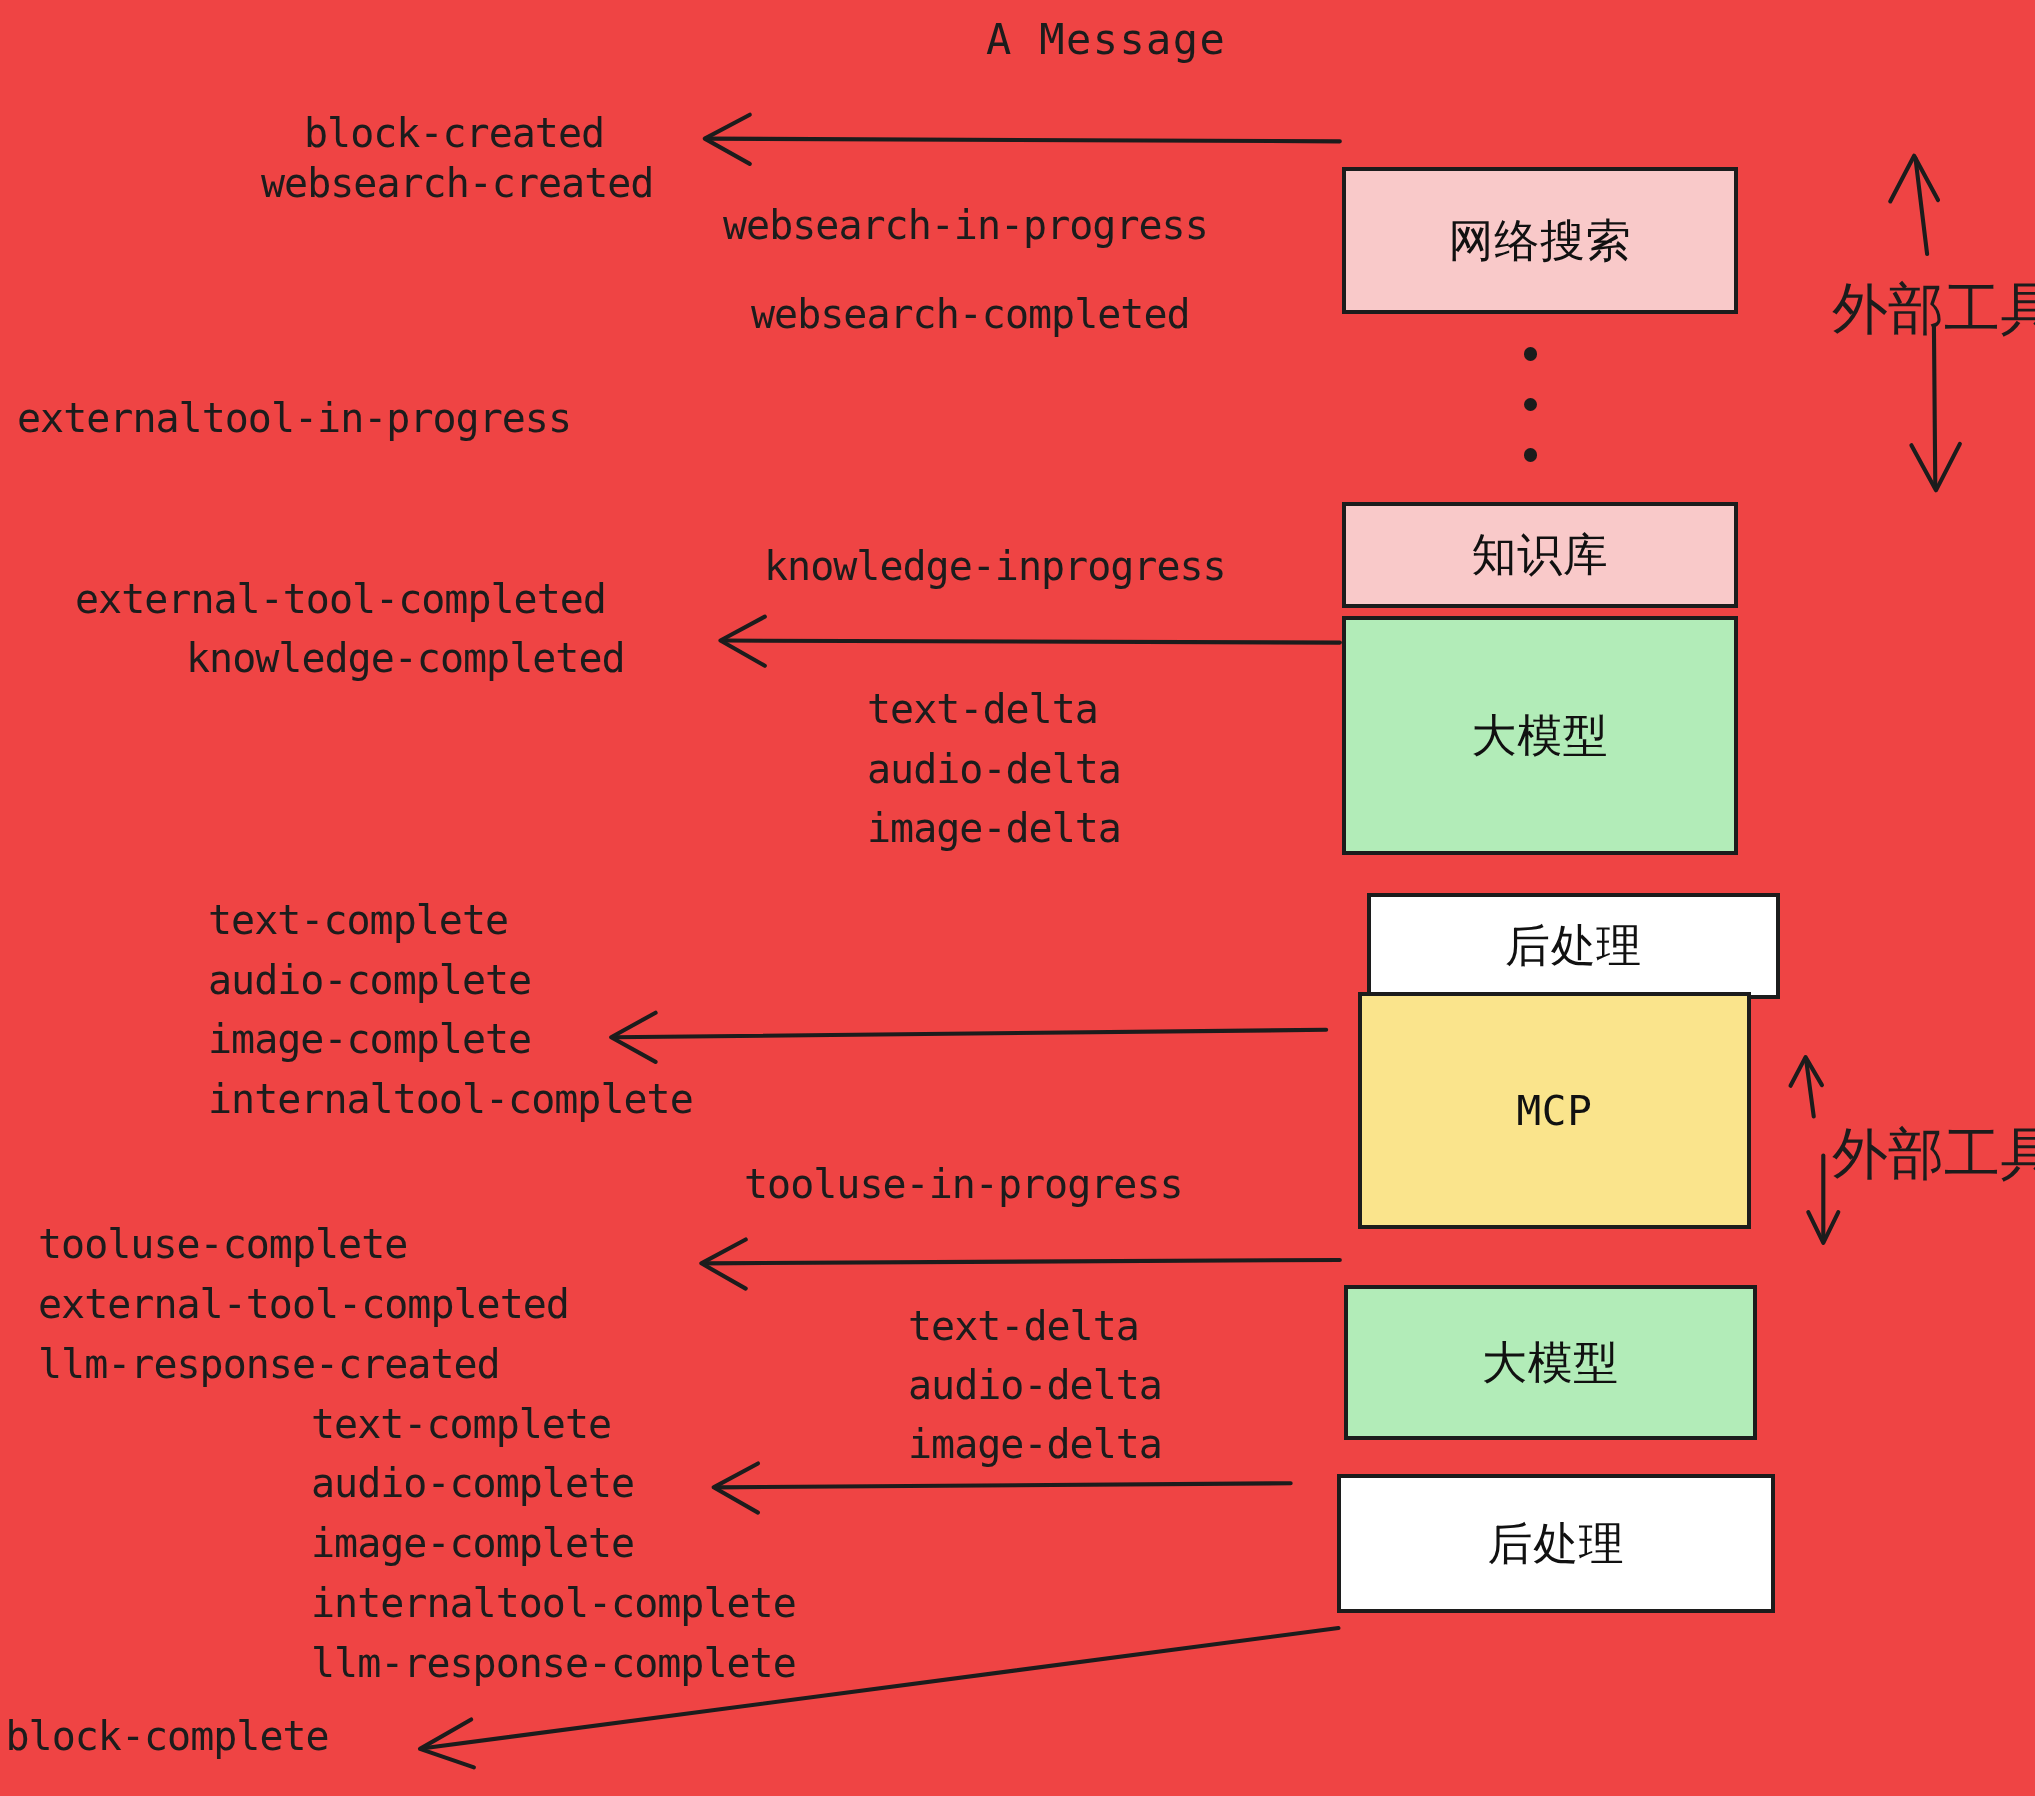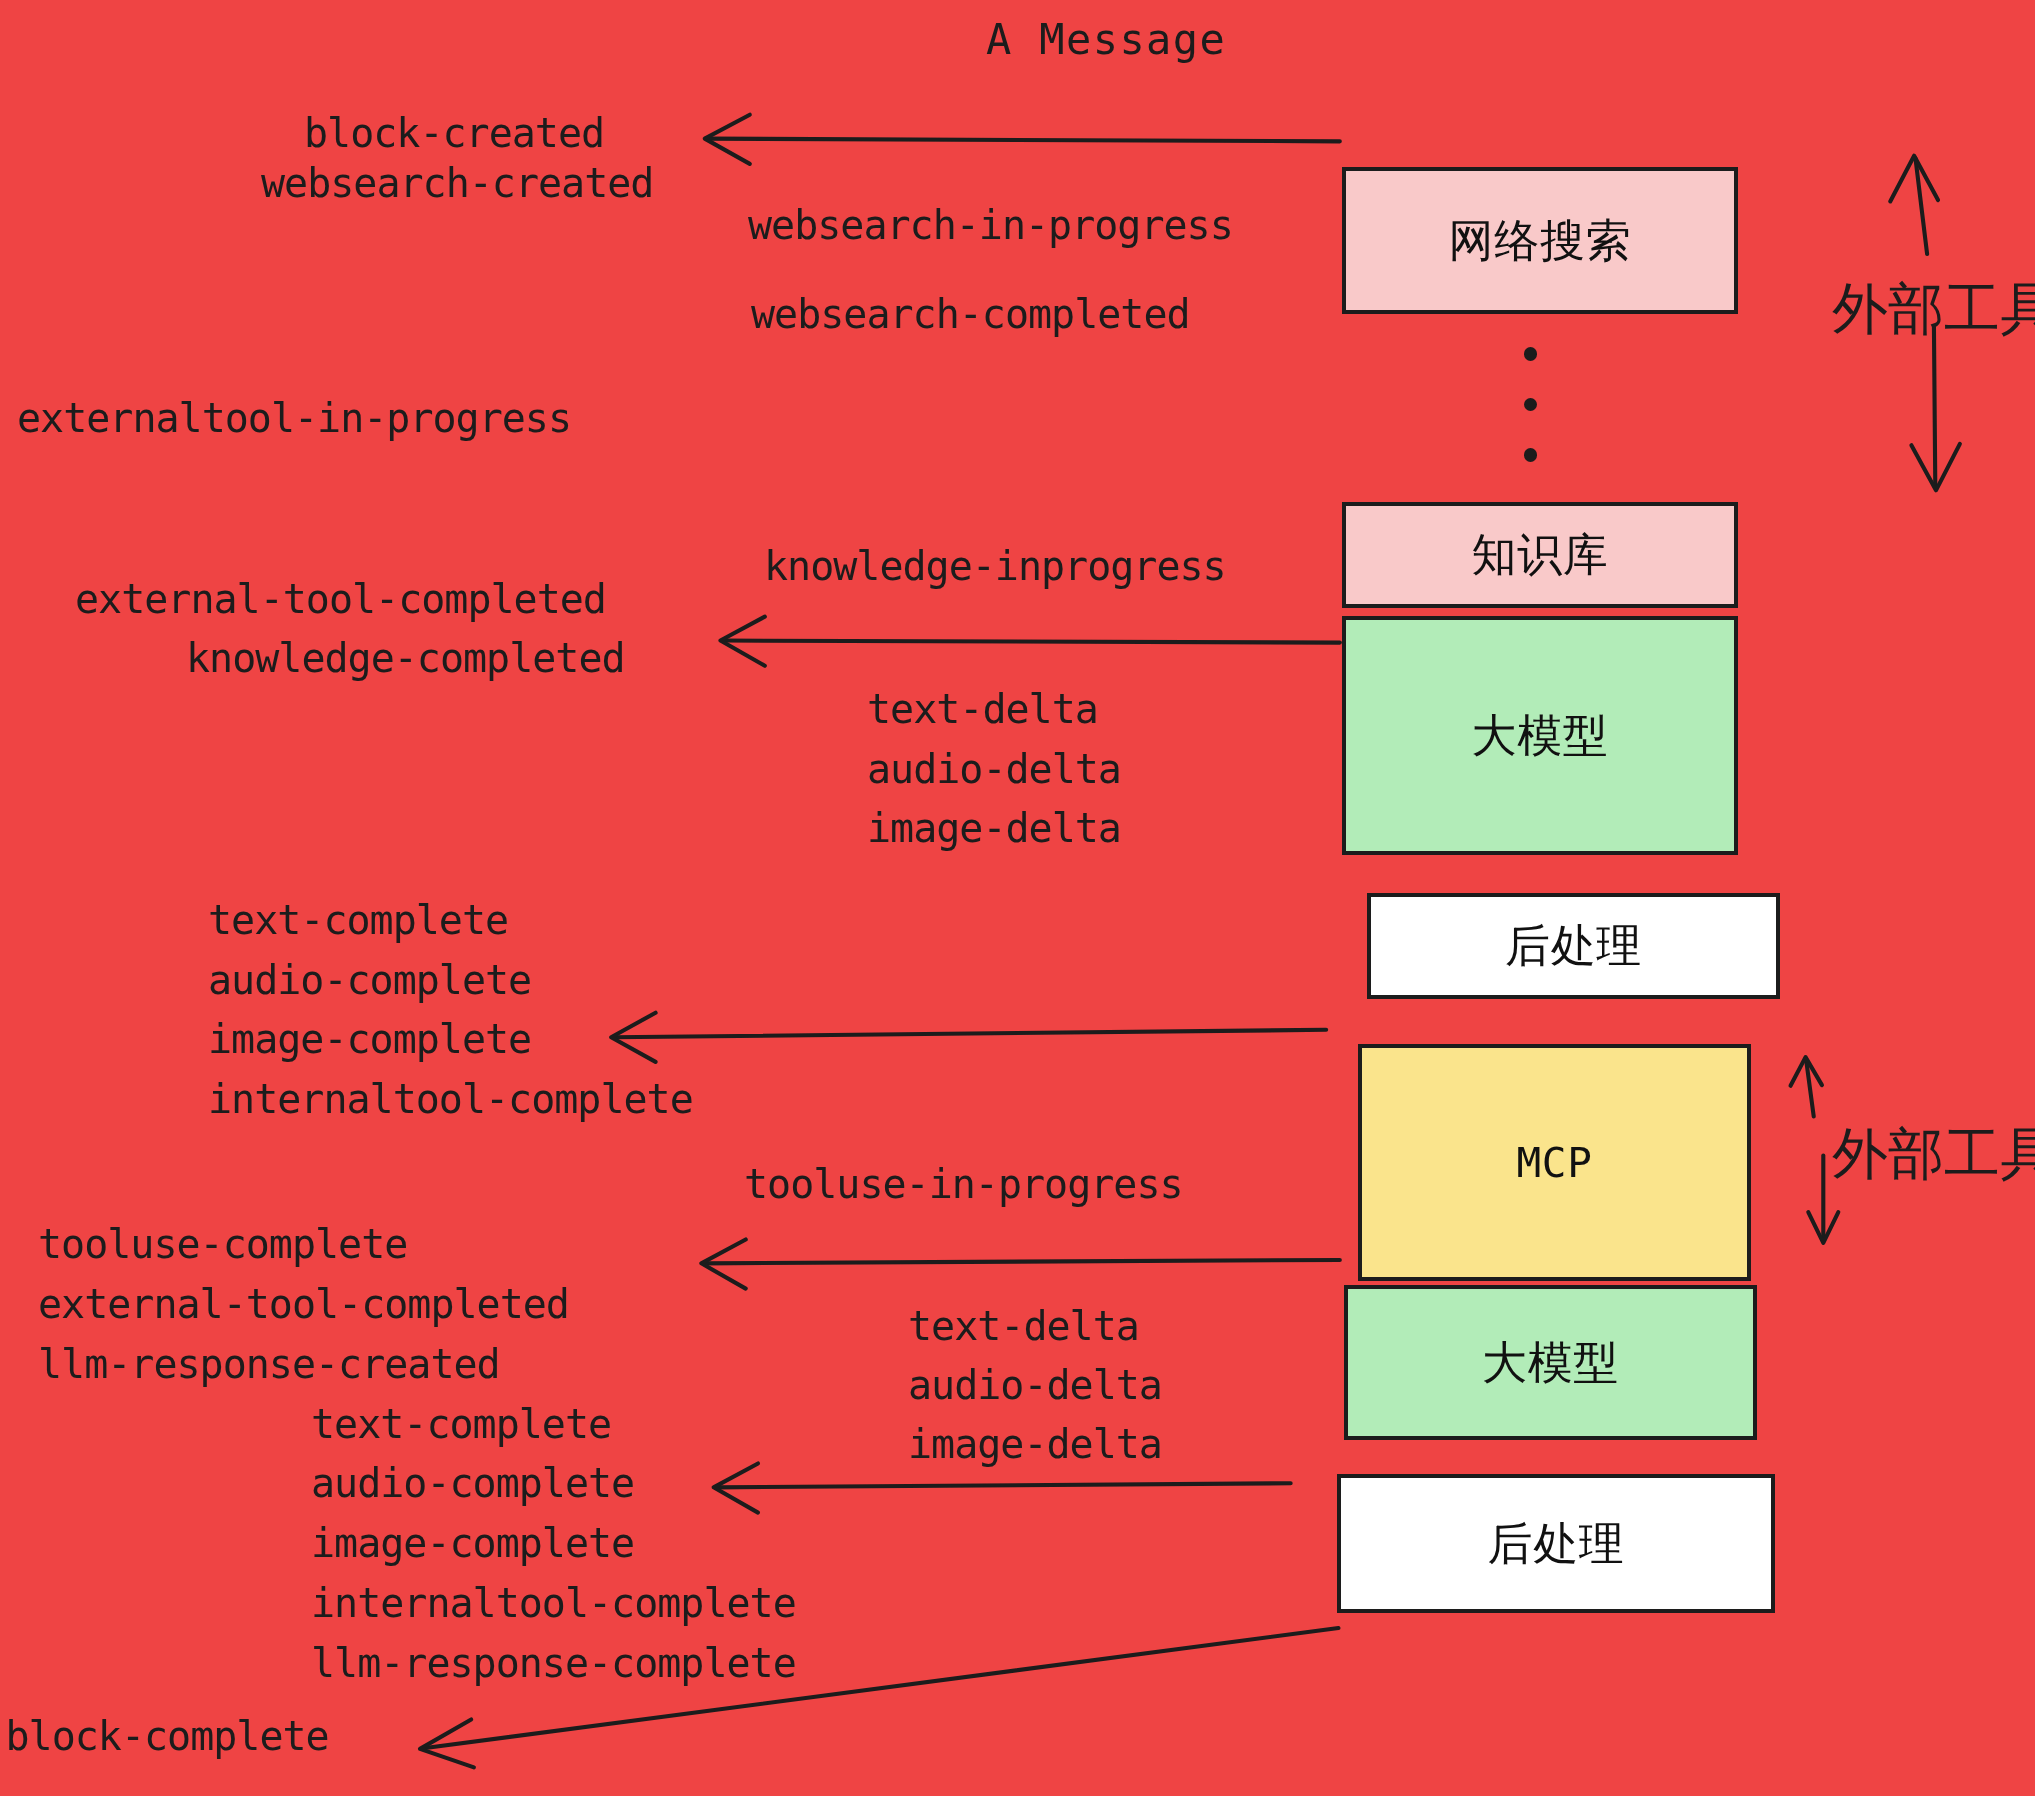--- a/index.html
+++ b/index.html
@@ -94,21 +94,21 @@
   </div>
 
   <div class="box" style="left:1342px; top:616px; width:396px; height:239px; background:#b2ecb8;">
     <span>大模型</span>
   </div>
 
   <div class="box" style="left:1367px; top:893px; width:413px; height:106px; background:#ffffff;">
     <span>后处理</span>
   </div>
 
-  <div class="box mono" style="left:1358px; top:1044px; width:393px; height:237px; background:#fae48c;">
+  <div class="box mono" style="left:1358px; top:992px; width:393px; height:237px; background:#fae48c;">
     <span>MCP</span>
   </div>
 
   <div class="box" style="left:1344px; top:1285px; width:413px; height:155px; background:#b2ecb8;">
     <span>大模型</span>
   </div>
 
   <div class="box" style="left:1337px; top:1474px; width:438px; height:139px; background:#ffffff;">
     <span>后处理</span>
   </div>
@@ -118,21 +118,21 @@
       <i></i>
       <i></i>
   </div>
 
   <div class="sidelabel" style="left:1832px; top:272px;">外部工具</div>
 
   <div class="sidelabel" style="left:1832px; top:1117px;">外部工具</div>
 
   <div class="ev" style="left:304px;  top:101px;margin-top:12px;">block-created</div>
   <div class="ev" style="left:261px;  top:163px;">websearch-created</div>
-  <div class="ev" style="left:748px; top:205px;">websearch-in-progress</div>
+  <div class="ev" style="left:723px; top:205px;">websearch-in-progress</div>
   <div class="ev" style="left:751px; top:294px;">websearch-completed</div>
   <div class="ev" style="left:17px;   top:398px;">externaltool-in-progress</div>
   <div class="ev" style="left:764px; top:546px;">knowledge-inprogress</div>
   <div class="ev" style="left:75px;  top:579px;">external-tool-completed</div>
   <div class="ev" style="left:186px;  top:638px;">knowledge-completed</div>
 
   <div class="ev" style="left:867px; top:689px;">text-delta</div>
   <div class="ev" style="left:867px; top:749px;">audio-delta</div>
   <div class="ev" style="left:867px; top:808px;">image-delta</div>
 

